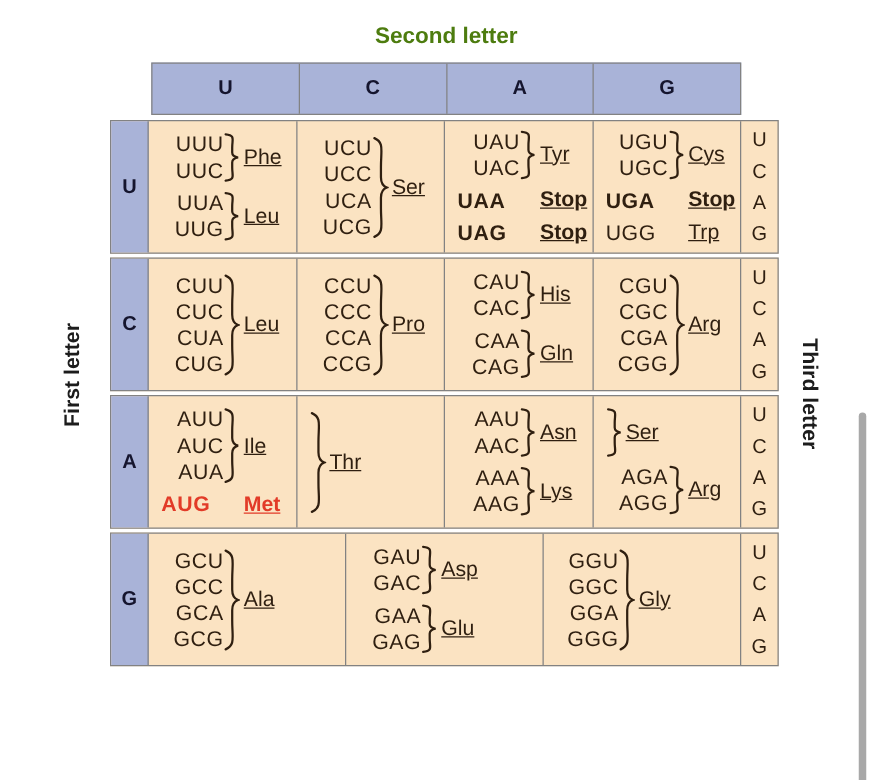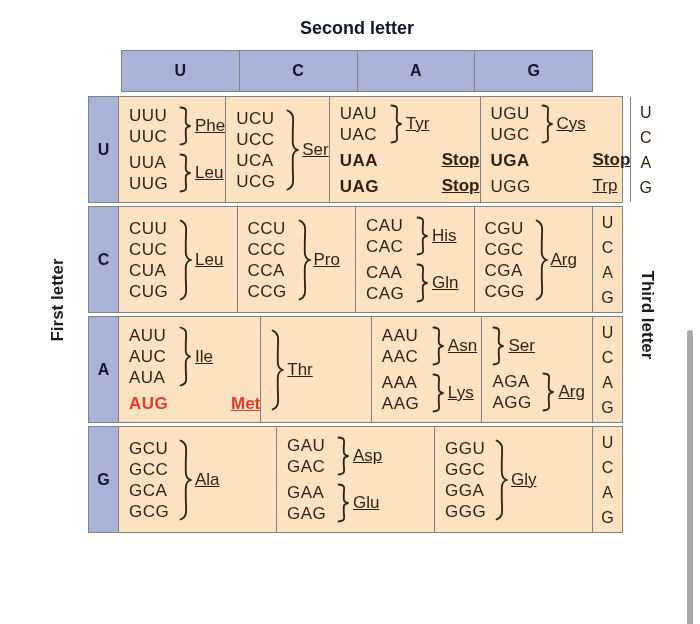--- a/index.html
+++ b/index.html
@@ -10,21 +10,21 @@
   .stage{
     position:relative;
     width:700px;height:624px;
     background:#ffffff;
     overflow:hidden;
   }
   .title{
     position:absolute;
     left:121px;top:18px;width:472px;
     text-align:center;
-    font-size:18px;font-weight:bold;color:#0f172a;
+    font-size:18px;font-weight:bold;color:#4d7c0f;
   }
   .side-label{
     position:absolute;
     white-space:nowrap;
     font-size:17px;font-weight:bold;color:#1c1c1c;
   }
   .left-label{
     top:300px;left:58px;
     transform:translate(-50%,-50%) rotate(-90deg);
   }
@@ -76,32 +76,32 @@
   }
   .codon-cell + .codon-cell{border-left:1.6px solid var(--border);}
   .third-cell{
     width:30px;flex:0 0 30px;
     border-left:1.6px solid var(--border);
     display:flex;flex-direction:column;align-items:center;justify-content:center;
     font-size:16px;color:var(--text);
     box-sizing:border-box;
     line-height:25px;
   }
-  .group{display:flex;align-items:center;}
+  .group{display:flex;align-items:center;text-align:right;}
   .codons{width:50px;flex:0 0 50px;}
   .codon-line{
     font-size:17px;line-height:21px;color:var(--text);
     letter-spacing:0.5px;
   }
   .brace{flex:0 0 13px;display:block;}
   .aa-label{
     font-size:17px;color:var(--text);
     margin-left:3px;white-space:nowrap;text-decoration:underline;
   }
-  .inline-group{display:flex;align-items:center;height:21px;gap:36px;}
+  .inline-group{display:flex;align-items:center;height:21px;}
   .inline-group .codons{width:50px;flex:0 0 50px;}
   .inline-group .aa-label{margin-left:16px;}
   .bold .codon-line,.bold.aa-label,.bold .aa-label{font-weight:bold;}
   .red .codon-line,.red .aa-label{color:var(--red);font-weight:bold;}
   .scrollbar-thumb{
     position:absolute;
     left:687px;top:330px;width:6px;height:294px;
     background:var(--scroll);
     border-radius:3px 3px 0 0;
   }

